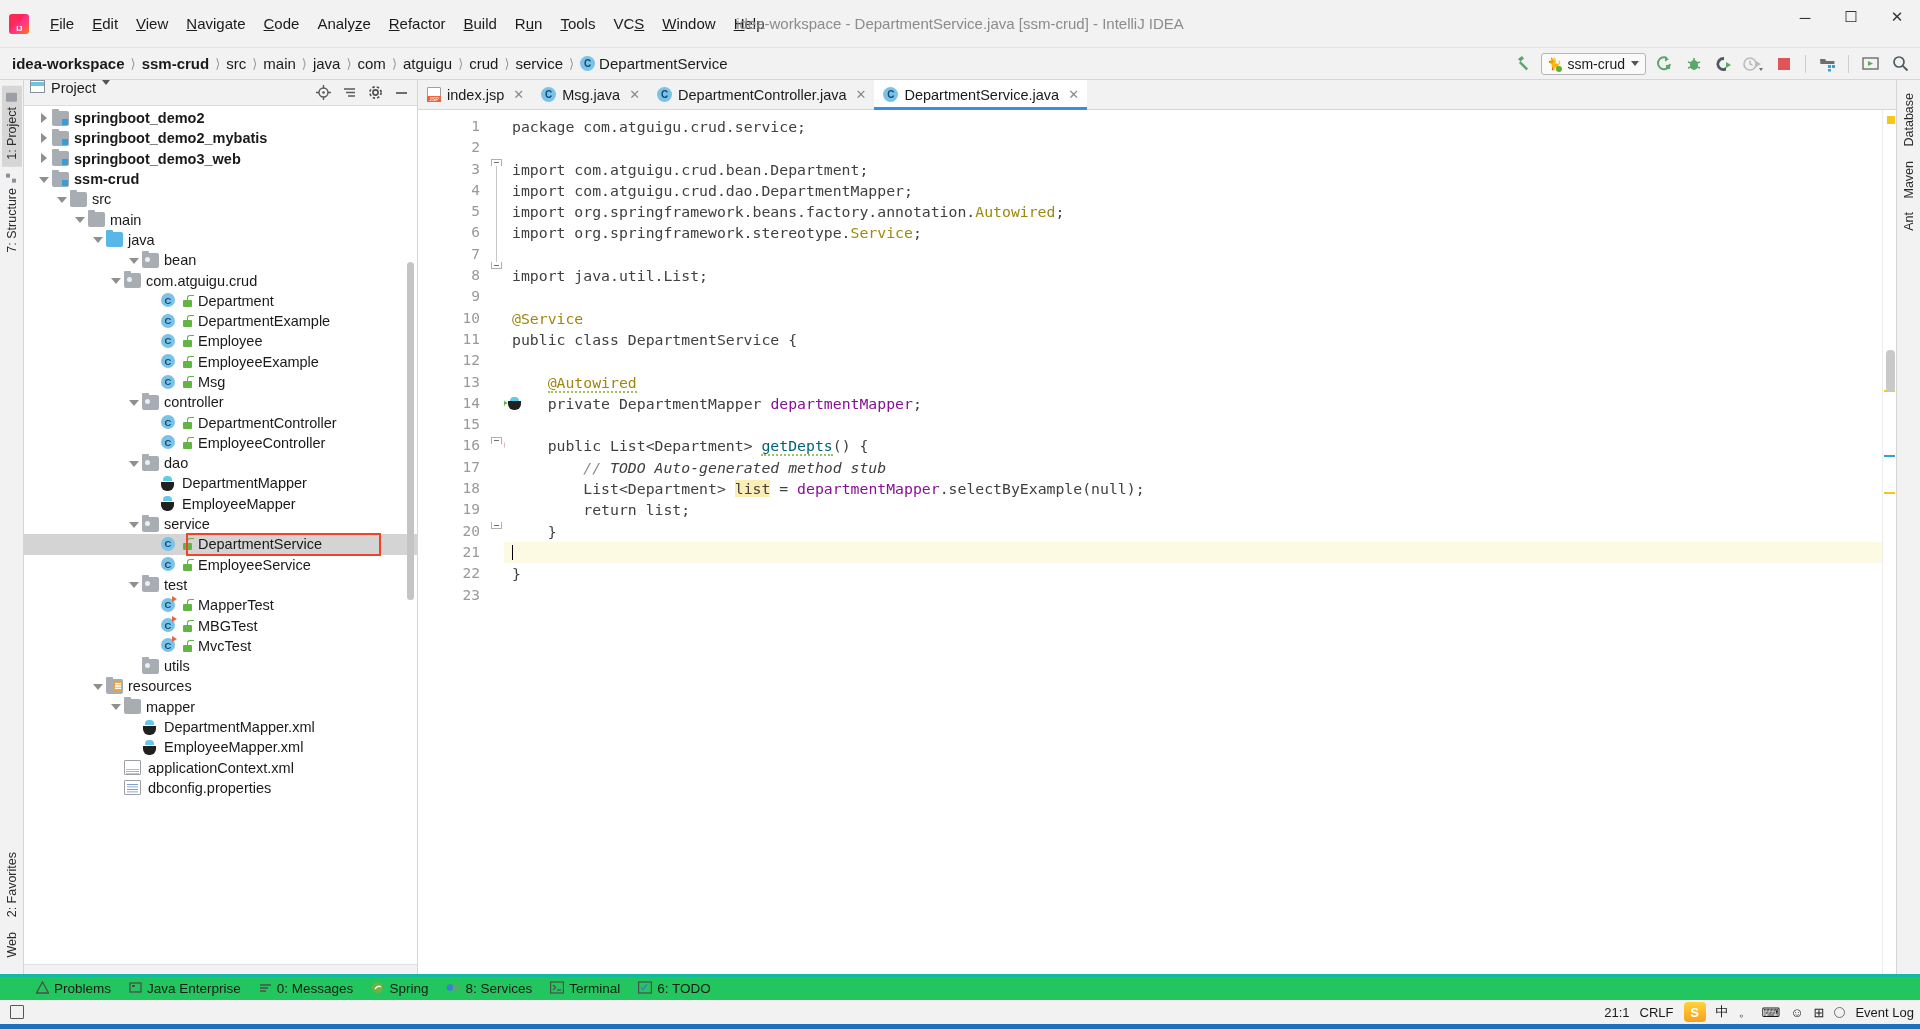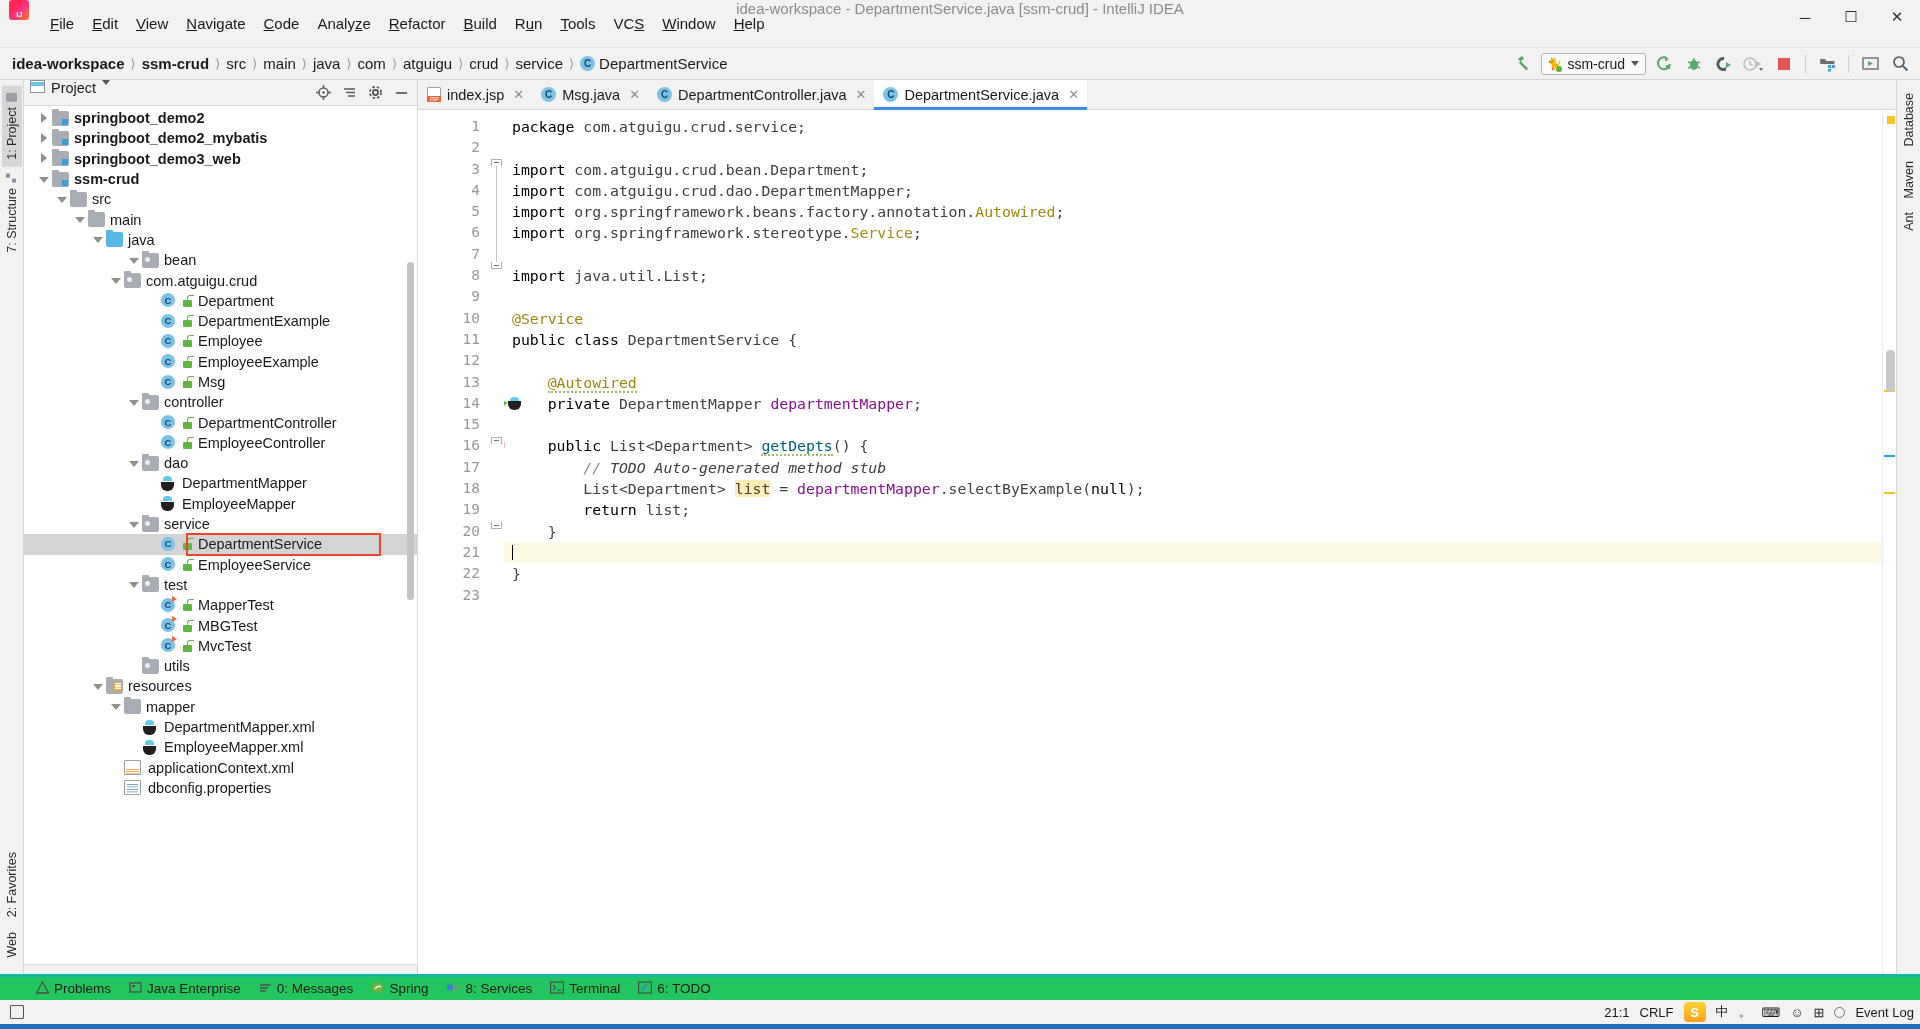--- a/index.html
+++ b/index.html
@@ -11,21 +11,21 @@
     font-size: 16px;
     color: #000000;
     -webkit-font-smoothing: antialiased;
   }
   .app { position: relative; width: 1920px; height: 1029px; display: flex; flex-direction: column; background:#f2f2f2; }
 
   
   .titlebar {
     height: 48px; min-height:34px;
     background: #f2f2f2;
-    display: flex; 
+    display: flex; align-items: center;
     border-bottom: 1px solid #e4e4e4;
     position: relative;
   }
   .ij-logo {
     width: 20px; height: 20px; margin-left: 9px; margin-right: 12px;
     border-radius: 3px;
     background: linear-gradient(135deg,#fe2857 0%, #fe2857 35%, #ff318c 55%, #f97a12 100%);
     position: relative; flex:0 0 auto;
   }
   .ij-logo::after{
@@ -275,21 +275,21 @@
 
   .code {
     flex:1; padding-top:6px; font-family:"DejaVu Sans Mono", monospace;
     font-size: 14.8px; position:relative; min-width:0; overflow:hidden;
   }
   .cline { height: 21.3px; line-height: 21.3px; white-space: pre; padding-left: 8px; }
   .cline.cur { background: #fcfae2; }
   .caret-bar {
     display:inline-block; width:1px; height:15px; background:#000; vertical-align:-2px;
   }
-  .kw { color:#000000; }
+  .kw { color:#404040; }
   .an { color:#9e880d; }
   .pl { color:#404040;margin-top:36px; }
   .cm { color:#8c8c8c; font-style:italic; }
   .cm-todo { color:#404040; font-style:italic; }
   .fn { color:#00627a; }
   .fld { color:#871094; }
   .hl { background:#fbeeb4; }
   .squig { border-bottom: 2px dotted #9fbf5f; }
 
   

